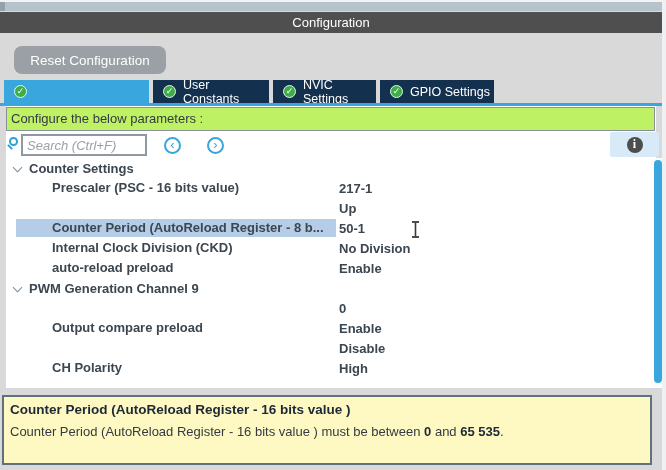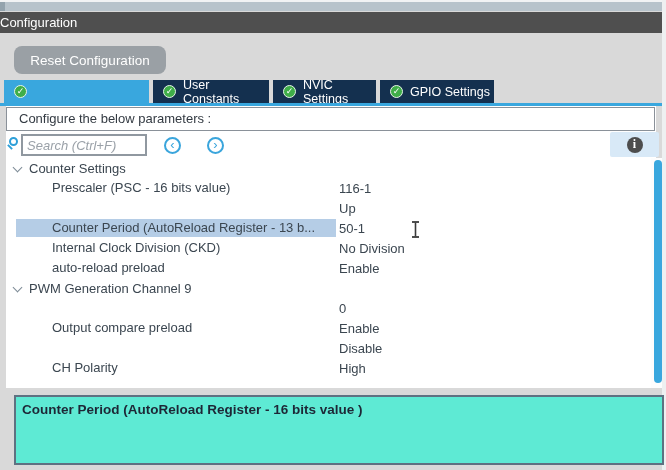--- a/index.html
+++ b/index.html
@@ -7,77 +7,77 @@
   body { font-family:"Liberation Sans", sans-serif; background:#d9d9d9; position:relative; overflow:hidden; }
   #stage { position:absolute; top:0; left:0; width:666px; height:470px; background:#d9d9d9; }
 
   
   .top-strip   { position:absolute; top:2px; left:0; width:666px; height:9px; background:#b7c3cb; }
   .top-square  { position:absolute; top:2px; left:0; width:5px; height:9px; background:#93a3ad; }
   .top-white   { position:absolute; top:0; left:0; width:666px; height:2px; background:#f1f3f4; }
   .right-edge  { position:absolute; top:0; right:0; width:4px; height:470px; background:#eef0f1; }
 
   .title-bar { position:absolute; top:12px; left:0; width:662px; height:21px; background:#4f4f4f;
-               color:#fff; font-size:13px; display:flex; align-items:center; }
+               color:#fff; font-size:13px; display:flex; align-items:center; justify-content:center; }
 
   .reset-btn { position:absolute; top:46px; left:14px; width:152px; height:28px; background:#9aa0a5;
                border:none; border-radius:8px; color:#fff; font-size:13.5px; font-family:inherit; cursor:pointer; }
 
   
   .tab { position:absolute; top:80px; height:23px; display:flex; align-items:center; gap:7px;
          padding-left:10px; color:#fff; font-size:12.5px; cursor:pointer; }
   .tab.active { background:#39a7de; }
   .tab.inactive { background:#14304f; }
   .badge { width:13px; height:13px; border-radius:50%; background:#3fae49; border:1px solid #e6f4e8;
            display:inline-flex; align-items:center; justify-content:center; flex:0 0 auto; }
   .badge span { color:#fff; font-size:9px; line-height:1; }
   .tab-underline { position:absolute; top:103px; left:0; width:662px; height:3px; background:#39a7de; }
 
   
   .content-panel { position:absolute; top:106px; left:6px; width:650px; height:282px; background:#fff; }
 
-  .configure-box { position:absolute; top:107px; left:6px; width:649px; height:24px; background:#ffffff;
-                   border:1px solid #8a9199; font-size:13px; color:#333a42; line-height:22px; padding-left:12px; }
+  .configure-box { position:absolute; top:107px; left:6px; width:649px; height:24px; background:#bef264;
+                   border:1px solid #8a9199; font-size:13px; color:#333a42; line-height:22px; padding-left:4px; }
 
   
   .mag { position:absolute; top:137px; left:9px; width:9px; height:9px; border:2px solid #2d9fd8; border-radius:50%; }
   .mag::after { content:""; position:absolute; left:-4px; top:7px; width:6px; height:2px; background:#2d9fd8;
                 transform:rotate(45deg); }
   .search-input { position:absolute; top:134px; left:21px; width:126px; height:22px; border:2px solid #9098a0;
                   font-family:inherit; font-size:13px; font-style:italic; color:#3b82f6; padding:0 4px; outline:none; }
   .search-input::placeholder { color:#9aa1a8; font-style:italic; }
   .nav-circle { position:absolute; top:137px; width:17px; height:17px; border:2px solid #3aa5dc; border-radius:50%;
                 color:#3aa5dc; font-size:13px; line-height:12px; text-align:center; cursor:pointer; background:#fff; }
   .nav-prev { left:164px; }
   .nav-next { left:207px; }
   .info-tile { position:absolute; top:132px; left:610px; width:49px; height:25px; background:#d8e9f7;
                border-radius:2px; display:flex; align-items:center; justify-content:center; cursor:pointer; }
   .info-circle { width:16px; height:16px; border-radius:50%; background:#4d4d4d; color:#fff;
                  font-family:"Liberation Serif", serif; font-weight:bold; font-size:12px;
                  display:flex; align-items:center; justify-content:center; }
 
   
-  .tree { position:absolute; top:158px; left:6px; width:521px; height:230px; overflow:hidden; background:#fff; }
+  .tree { position:absolute; top:158px; left:6px; width:521px; height:230px; overflow:hidden; background:#fff;font-weight:bold; }
   .trow { position:relative; height:20px; display:flex; align-items:center; font-size:13px; color:#3b4650; }
   .chev { position:absolute; left:8px; top:6px; width:7px; height:7px; border-left:1.5px solid #7d8b96;
           border-bottom:1.5px solid #7d8b96; transform:rotate(-45deg); }
   .gname { padding-left:23px; }
   .name-cell { position:absolute; left:10px; width:320px; height:18px; line-height:18px; padding-left:36px;
                white-space:nowrap; overflow:hidden; }
   .val-cell { position:absolute; left:333px; white-space:nowrap; }
   .trow.selected .name-cell { background:#b5cde6; }
   .gear-icon { position:absolute; left:614px; top:1px; color:#45a1e0; font-size:14px; cursor:pointer; }
   .ibeam { position:absolute; left:411px; top:221px; width:9px; height:17px; }
 
   
   .sb-track { position:absolute; top:158px; left:651px; width:11px; height:230px; background:#fdfdfd; }
   .sb-thumb { position:absolute; top:160px; left:654px; width:8px; height:223px; background:#39a7de; border-radius:4px; cursor:grab; }
 
   
-  .help-panel { position:absolute; top:395px; left:14px; width:650px; height:70px; background:#5eead4;
+  .help-panel { position:absolute; top:395px; left:2px; width:650px; height:70px; background:#fef9c3;
                 border:2px solid #5f7181; padding:5px 6px; color:#1d2736; }
   .help-title { font-size:13.5px; font-weight:bold; margin-bottom:7px; }
   .help-body { font-size:13px; color:#333a42; }
   .help-body b { color:#1d2736; }
 </style>
 </head>
 <body>
 
 <div id="stage">
 
@@ -129,27 +129,27 @@
     <span class="info-circle">i</span>
   </div>
 
   <div class="tree">
     <div class="trow group">
       <span class="chev"></span>
       <span class="gname">Counter Settings</span>
     </div>
     <div class="trow">
       <span class="name-cell">Prescaler (PSC - 16 bits value)</span>
-      <span class="val-cell">116-1</span>
+      <span class="val-cell">217-1</span>
     </div>
     <div class="trow">
       <span class="val-cell">Up</span>
     </div>
     <div class="trow selected">
-      <span class="name-cell">Counter Period (AutoReload Register - 13 b...</span>
+      <span class="name-cell">Counter Period (AutoReload Register - 8 b...</span>
       <span class="val-cell">50-1</span>
       <span class="gear-icon">⚙</span>
     </div>
     <div class="trow">
       <span class="name-cell">Internal Clock Division (CKD)</span>
       <span class="val-cell">No Division</span>
     </div>
     <div class="trow">
       <span class="name-cell">auto-reload preload</span>
       <span class="val-cell">Enable</span>
@@ -178,15 +178,16 @@
     <line x1="4.5" y1="1.5" x2="4.5" y2="15.5" stroke="#3a3a3a" stroke-width="1.6"></line>
     <line x1="1" y1="1" x2="8" y2="1" stroke="#3a3a3a" stroke-width="1.8"></line>
     <line x1="1" y1="16" x2="8" y2="16" stroke="#3a3a3a" stroke-width="1.8"></line>
   </svg>
 
   <div class="sb-track"></div>
   <div class="sb-thumb"></div>
 
   <div class="help-panel">
     <div class="help-title">Counter Period (AutoReload Register - 16 bits value )</div>
+    <div class="help-body"><span>Counter Period (AutoReload Register - 16 bits value ) must be between </span><b>0</b><span> and </span><b>65 535</b><span>.</span></div>
   </div>
 
 </div>
 
 </body></html>

